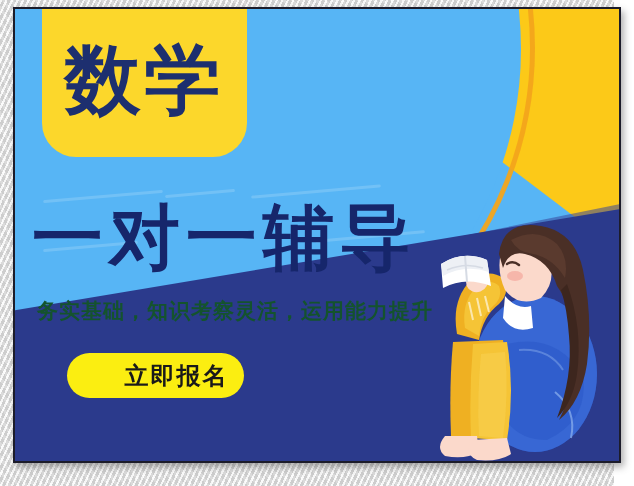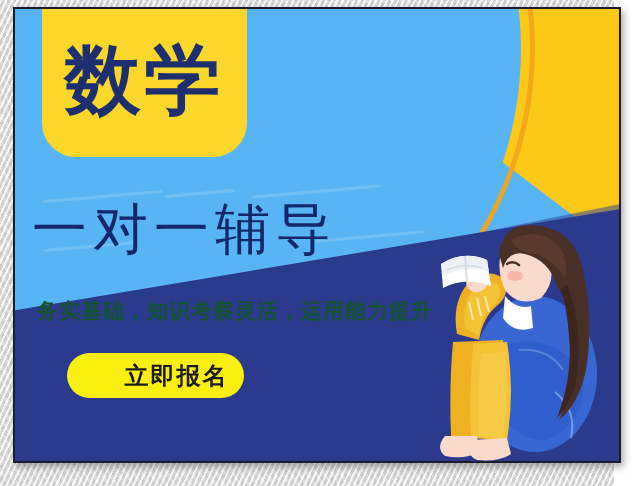--- a/index.html
+++ b/index.html
@@ -129,22 +129,22 @@
     letter-spacing: 4px;
     line-height: 1;
     margin-top: 6px;
     white-space: nowrap;
   }
 
   
   #headline {
     left: 17px; top: 193px;
     font-family: "DejaVu Sans", "Liberation Sans", sans-serif;
-    font-size: 55px;
-    font-weight: normal;
+    font-size: 71px;
+    font-weight: bold;
     color: #16266b;
     letter-spacing: 6px;
     line-height: 1;
     white-space: nowrap;
   }
 
   
   #subtitle {
     left: 22px; top: 292px;
     font-family: "DejaVu Sans", "Liberation Sans", sans-serif;

